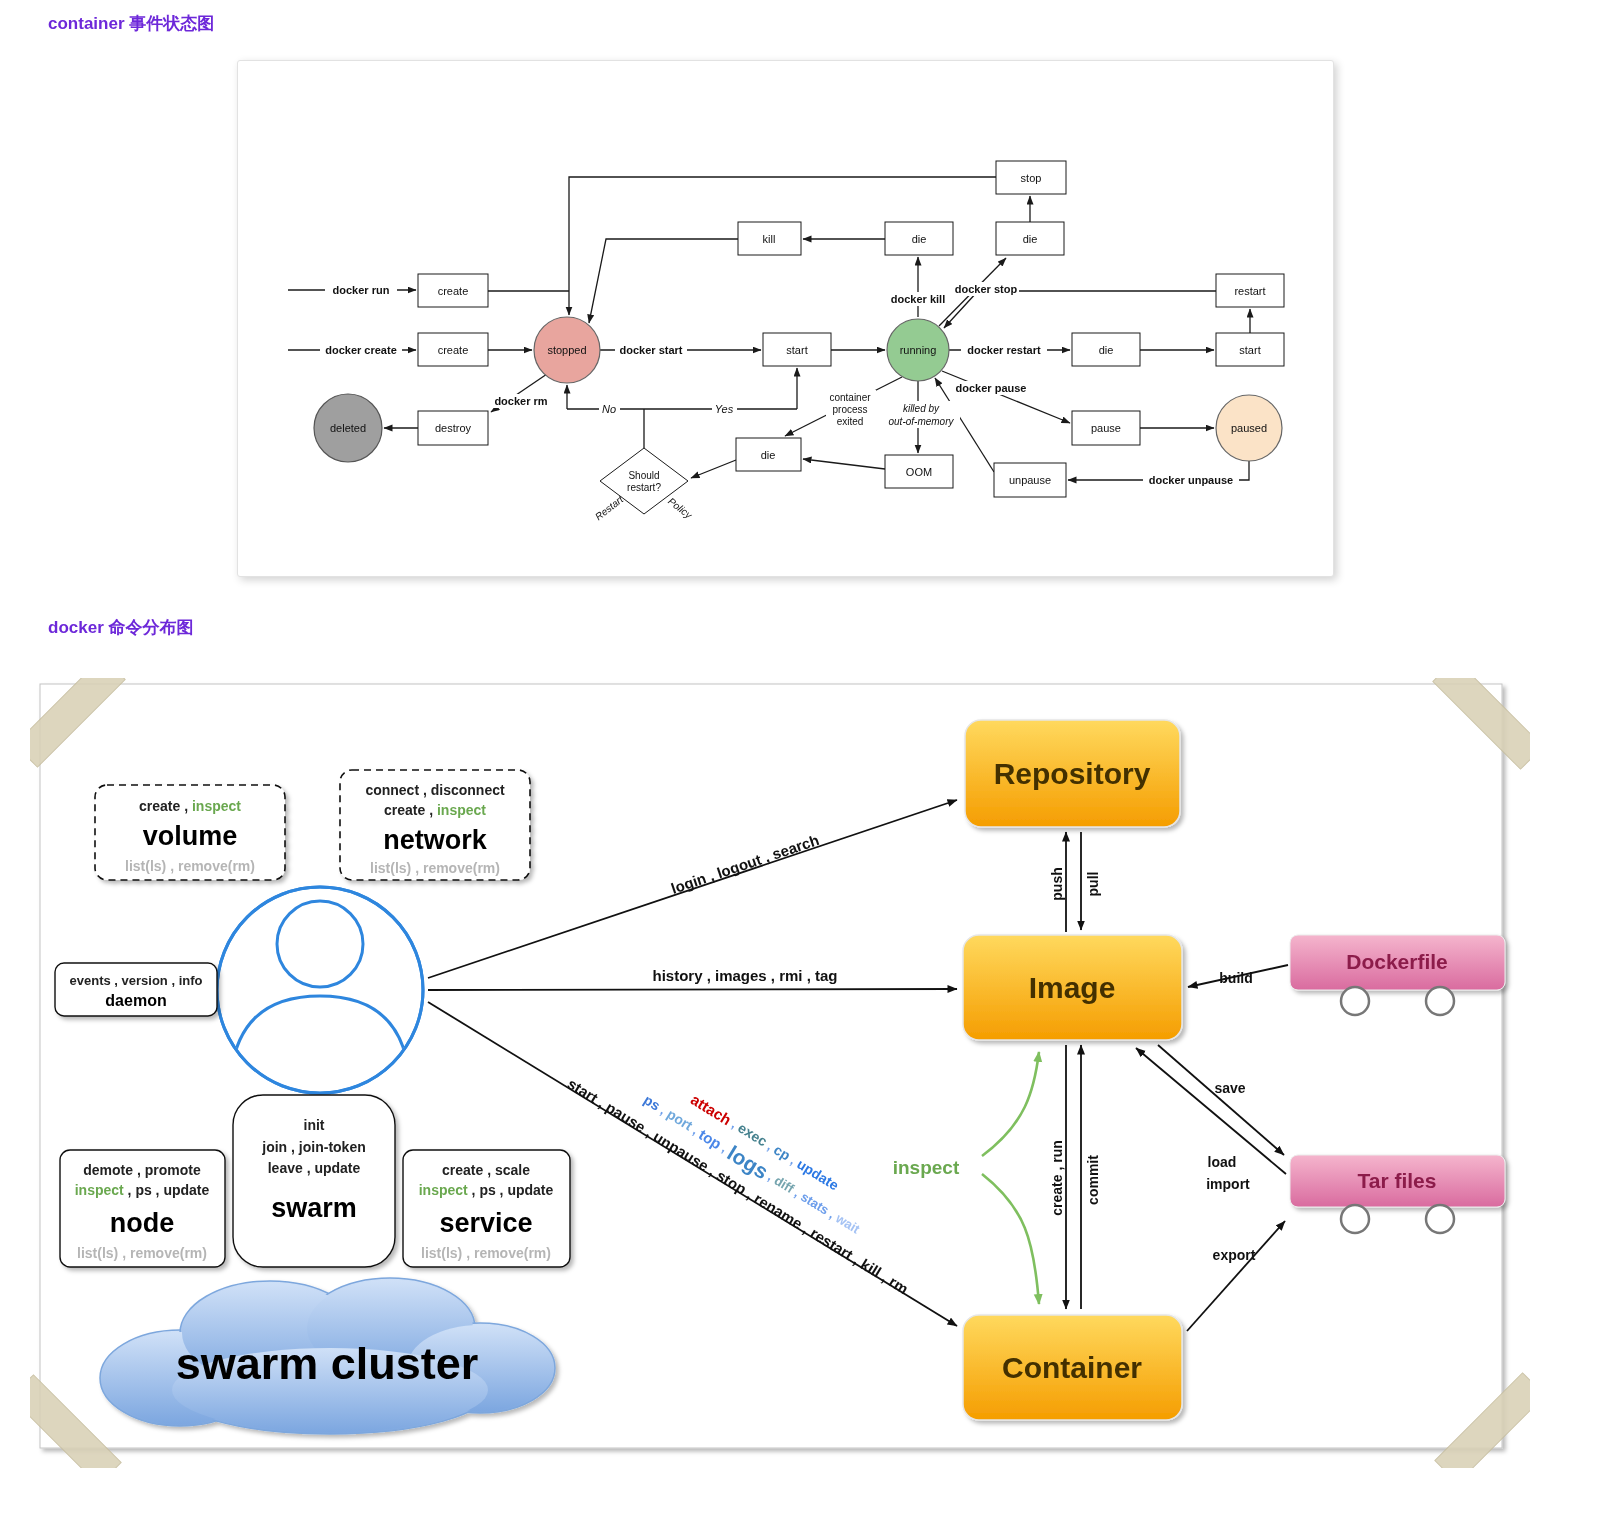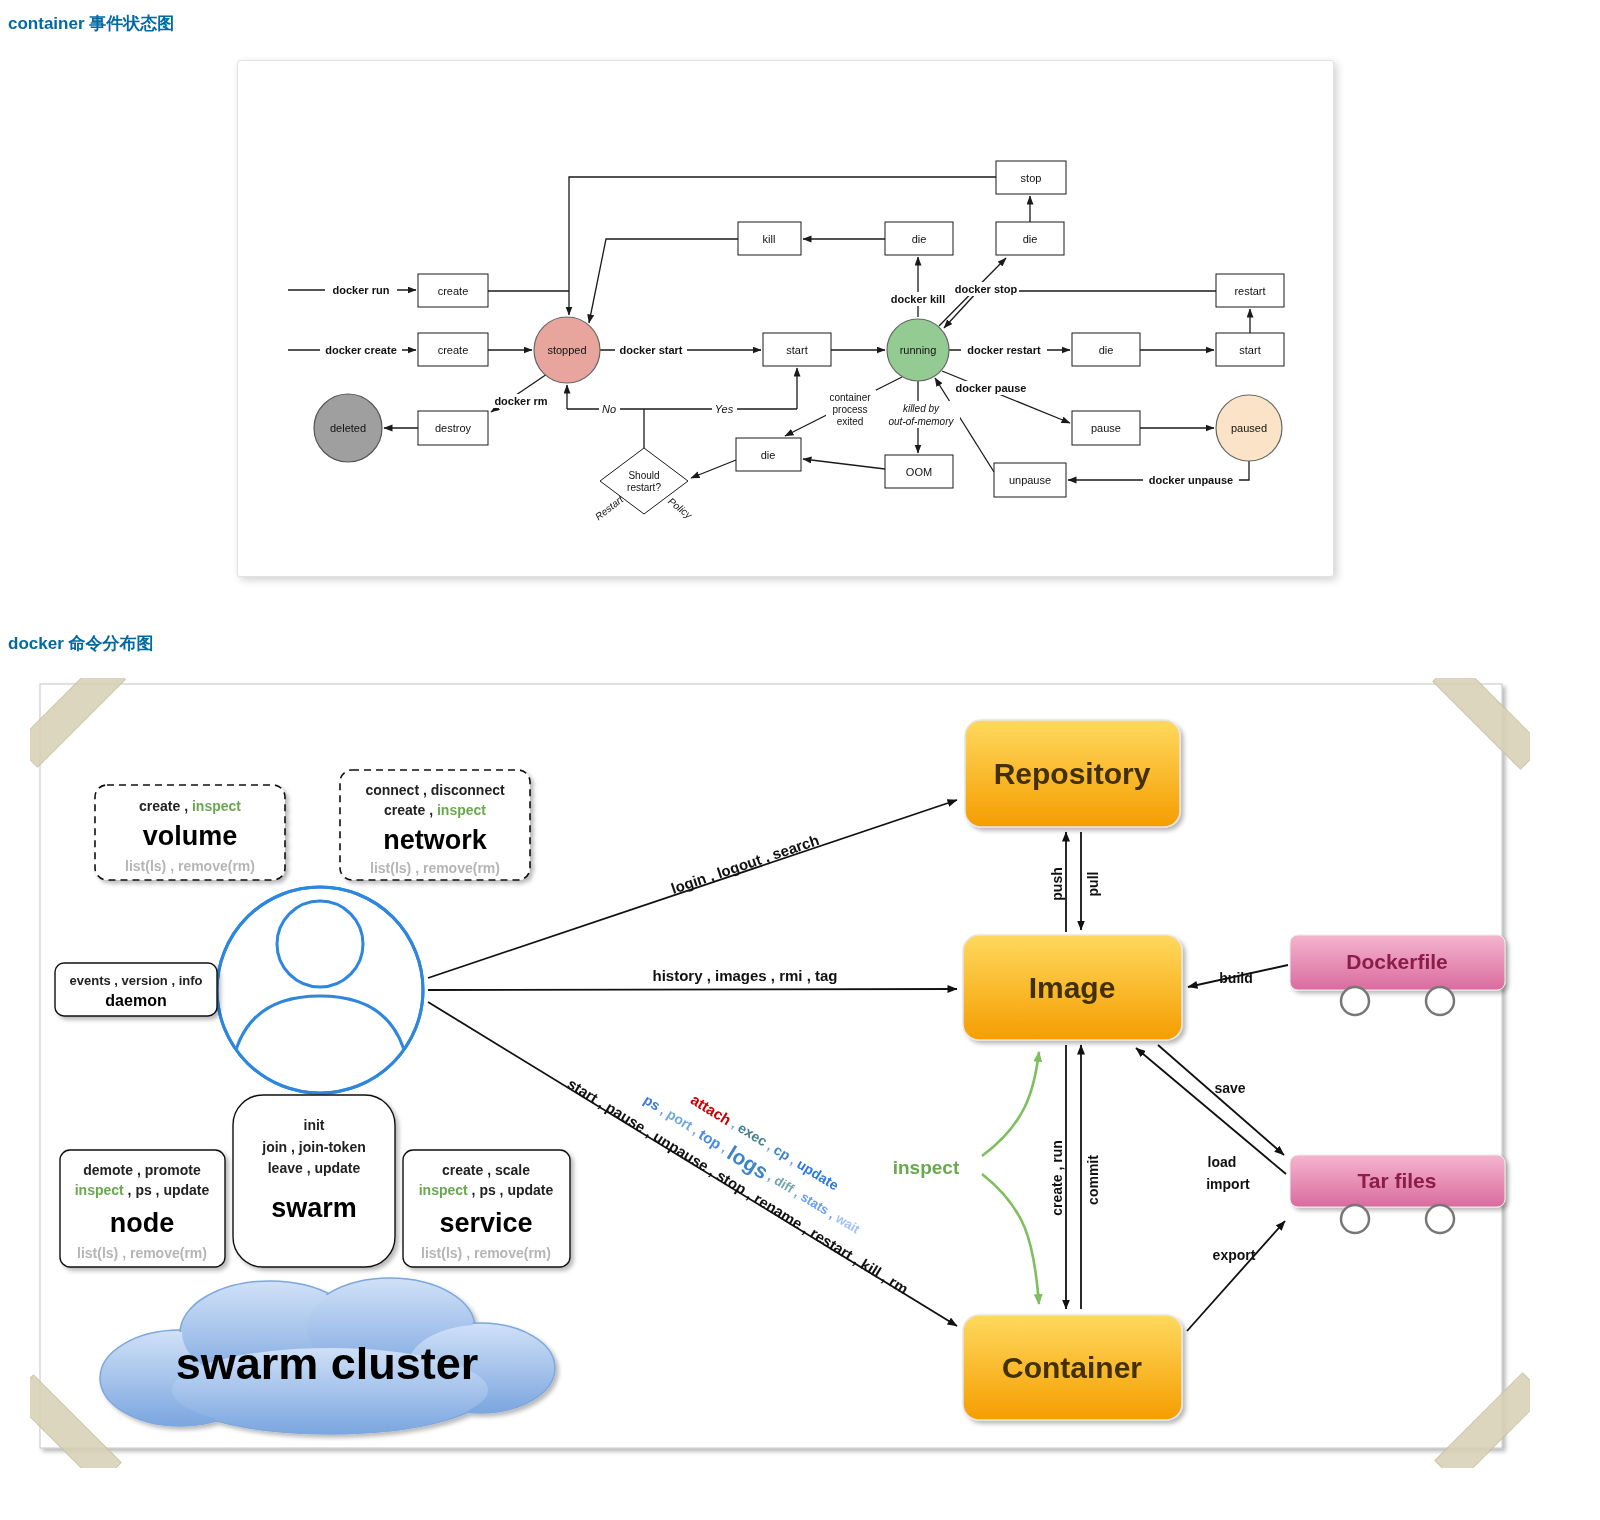--- a/index.html
+++ b/index.html
@@ -1,19 +1,19 @@
 <!DOCTYPE html>
 <html><head>
 <meta charset="utf-8">
 <style>
   html,body{margin:0;padding:0;background:#fff;}
   body{width:1600px;height:1520px;position:relative;font-family:"Liberation Sans","DejaVu Sans",sans-serif;}
-  .title{position:absolute;font-weight:bold;font-size:17px;color:#0369a1;}
+  .title{position:absolute;font-weight:bold;font-size:17px;color:#6d28d9;margin-left:40px;}
   #title1{left:8px;top:12px;}
-  #title2{left:8px;top:632px;}
+  #title2{left:8px;top:616px;}
   #card1{position:absolute;left:237px;top:60px;width:1095px;height:515px;background:#fff;
          border:1px solid #e2e2e2;border-radius:3px;box-shadow:3px 3px 8px rgba(0,0,0,.18);}
   #diag2{position:absolute;left:30px;top:678px;width:1500px;height:790px;}
   svg text{dominant-baseline:central;text-anchor:middle;fill:#111;}
   
   .bl{font-size:11px;}
   .eb{font-size:11px;font-weight:bold;}
   .ei{font-size:11px;font-style:italic;}
   .sm{font-size:10px;}
   .smi{font-size:10px;font-style:italic;}

